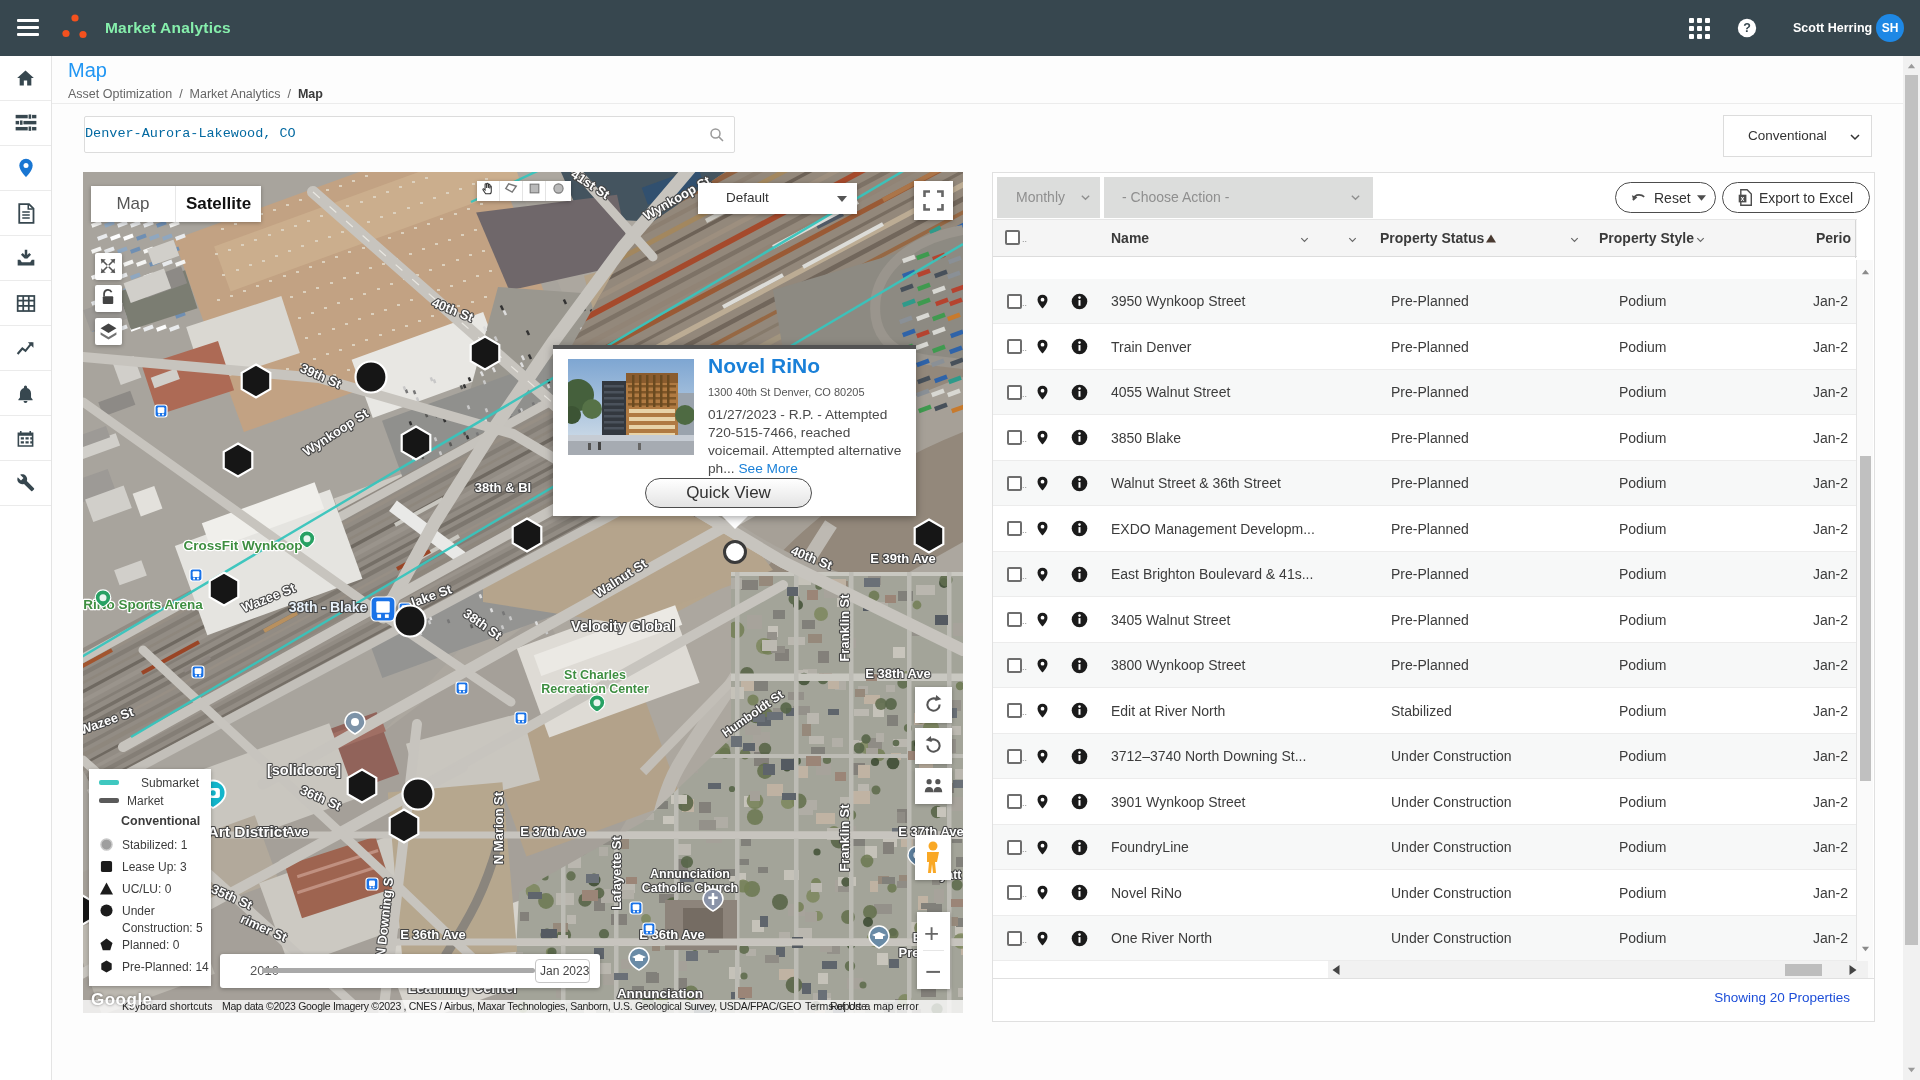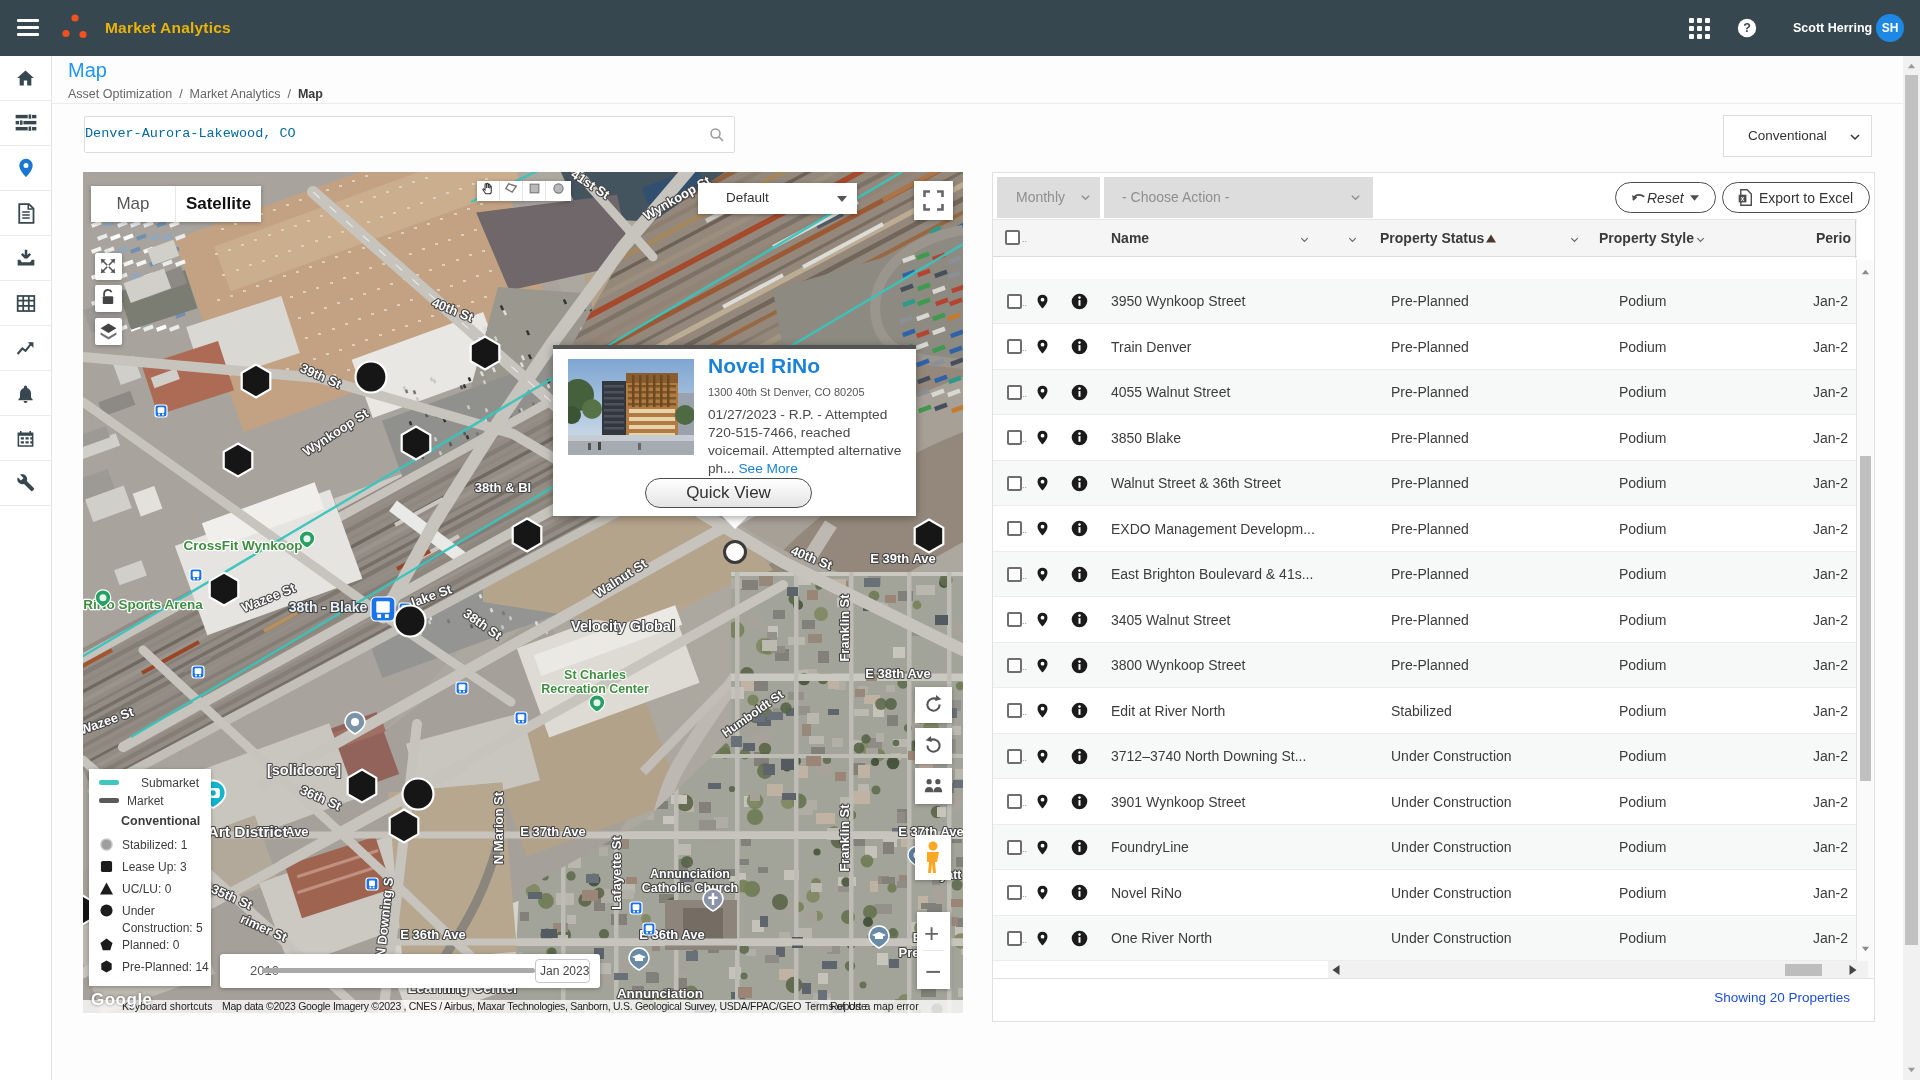--- a/index.html
+++ b/index.html
@@ -35,21 +35,21 @@
         <rect y="14" width="22" height="3" rx="1"></rect>
       </g>
     </svg>
   <svg style="position:absolute;left:58px;top:11px;" width="32" height="32" viewBox="0 0 32 32">
       <g fill="#f4511e">
         <circle cx="17" cy="7" r="3.6"></circle>
         <circle cx="8" cy="22.5" r="3.6"></circle>
         <circle cx="25" cy="23.5" r="3.6"></circle>
       </g>
     </svg>
-  <div style="position:absolute;left:105px;top:19px;color:#eab308;font-size:15.5px;font-weight:bold;letter-spacing:.2px;">Market Analytics</div>
+  <div style="position:absolute;left:105px;top:19px;color:#86efac;font-size:15.5px;font-weight:bold;letter-spacing:.2px;">Market Analytics</div>
   <svg style="position:absolute;left:1689px;top:18px;" width="21" height="21" viewBox="0 0 21 21">
       <g fill="#fff">
         <rect x="0" y="0" width="5" height="5" rx="1"></rect>
         <rect x="8" y="0" width="5" height="5" rx="1"></rect>
         <rect x="16" y="0" width="5" height="5" rx="1"></rect>
         <rect x="0" y="8" width="5" height="5" rx="1"></rect>
         <rect x="8" y="8" width="5" height="5" rx="1"></rect>
         <rect x="16" y="8" width="5" height="5" rx="1"></rect>
         <rect x="0" y="16" width="5" height="5" rx="1"></rect>
         <rect x="8" y="16" width="5" height="5" rx="1"></rect>
@@ -1763,21 +1763,21 @@
         <span style="position:absolute;left:18px;top:12px;">- Choose Action -</span>
     <svg style="position:absolute;right:12px;top:15px;" width="11" height="11" viewBox="0 0 24 24">
           <path fill="none" stroke="#8f8f8f" stroke-width="3" d="M4 8l8 8 8-8"></path>
         </svg>
       </div>
   <div class="pillbtn" style="left:622px;width:101px;">
     <svg style="margin-left:15px;" width="16" height="13" viewBox="0 0 24 20">
           <path fill="none" stroke="#4d4d4d" stroke-width="2.4" d="M3 14c1-5 4-8 9-8 4 0 6 1 8 3"></path>
           <path fill="#4d4d4d" d="M1 6.5L3.5 15l6-5.5z"></path>
         </svg>
-    <span style="font-style:italic;">Reset</span>
+    <span style="margin-left:7px;">Reset</span>
     <svg style="margin-left:6px;" width="9" height="8" viewBox="0 0 10 8">
           <path fill="#4d4d4d" d="M0 1h10L5 7z"></path>
         </svg>
       </div>
   <div class="pillbtn" style="left:729px;width:148px;">
     <svg style="margin-left:15px;" width="14" height="17" viewBox="0 0 20 24">
           <path fill="none" stroke="#4d4d4d" stroke-width="2" d="M4 1h9l6 6v16H4z"></path>
           <rect x="1" y="8" width="11" height="11" fill="#4d4d4d"></rect>
           <text x="6.5" y="17" font-size="9" font-weight="bold" fill="#fff" text-anchor="middle" font-family="Liberation Sans">x</text>
         </svg>

